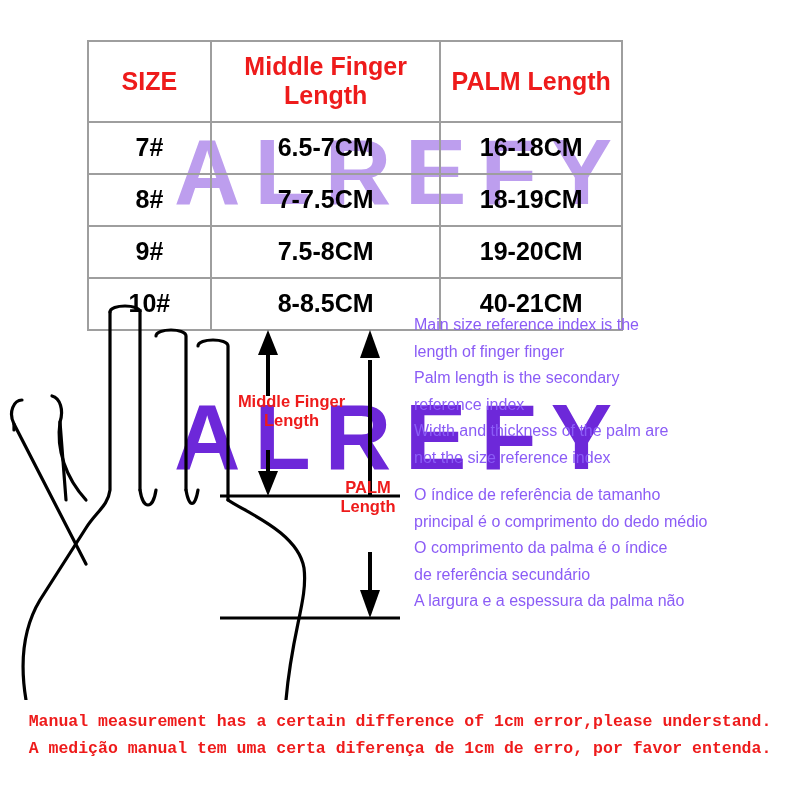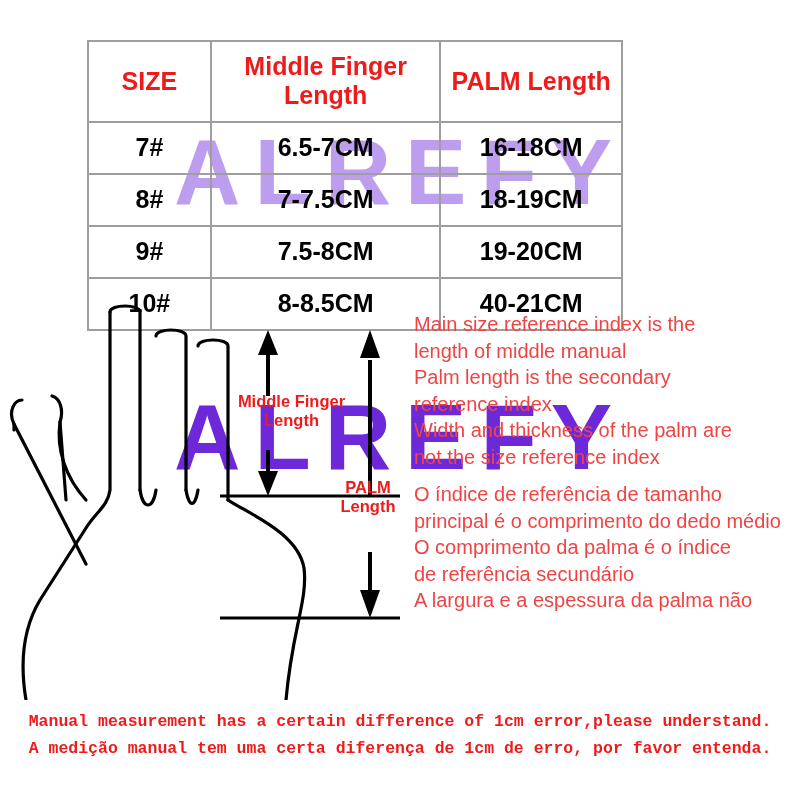--- a/index.html
+++ b/index.html
@@ -102,23 +102,23 @@
   
   .notes {
     position: absolute;
     left: 414px;
     top: 312px;
     width: 370px;
     z-index: 2;
   }
   .notes p {
     margin: 0 0 1px 0;
-    font-size: 20px;
+    font-size: 16px;
     line-height: 25.5px;
-    color: #ef4444;
+    color: #8b5cf6;
     font-family: "Liberation Sans", sans-serif;
   }
   .notes p.gap { margin-top: 12px; }
 
   
   .footer {
     position: absolute;
     left: 0;
     top: 712px;
     width: 800px;
@@ -229,21 +229,21 @@
   <span>Length</span>
 </div>
 
 <div class="lbl" id="lbl-palm">
   <span>PALM</span><br>
   <span>Length</span>
 </div>
 
 <div class="notes">
   <p>Main size reference index is the</p>
-  <p>length of middle manual</p>
+  <p>length of finger finger</p>
   <p>Palm length is the secondary</p>
   <p>reference index</p>
   <p>Width and thickness of the palm are</p>
   <p>not the size reference index</p>
   <p class="gap">O índice de referência de tamanho</p>
   <p>principal é o comprimento do dedo médio</p>
   <p>O comprimento da palma é o índice</p>
   <p>de referência secundário</p>
   <p>A largura e a espessura da palma não</p>
 </div>

